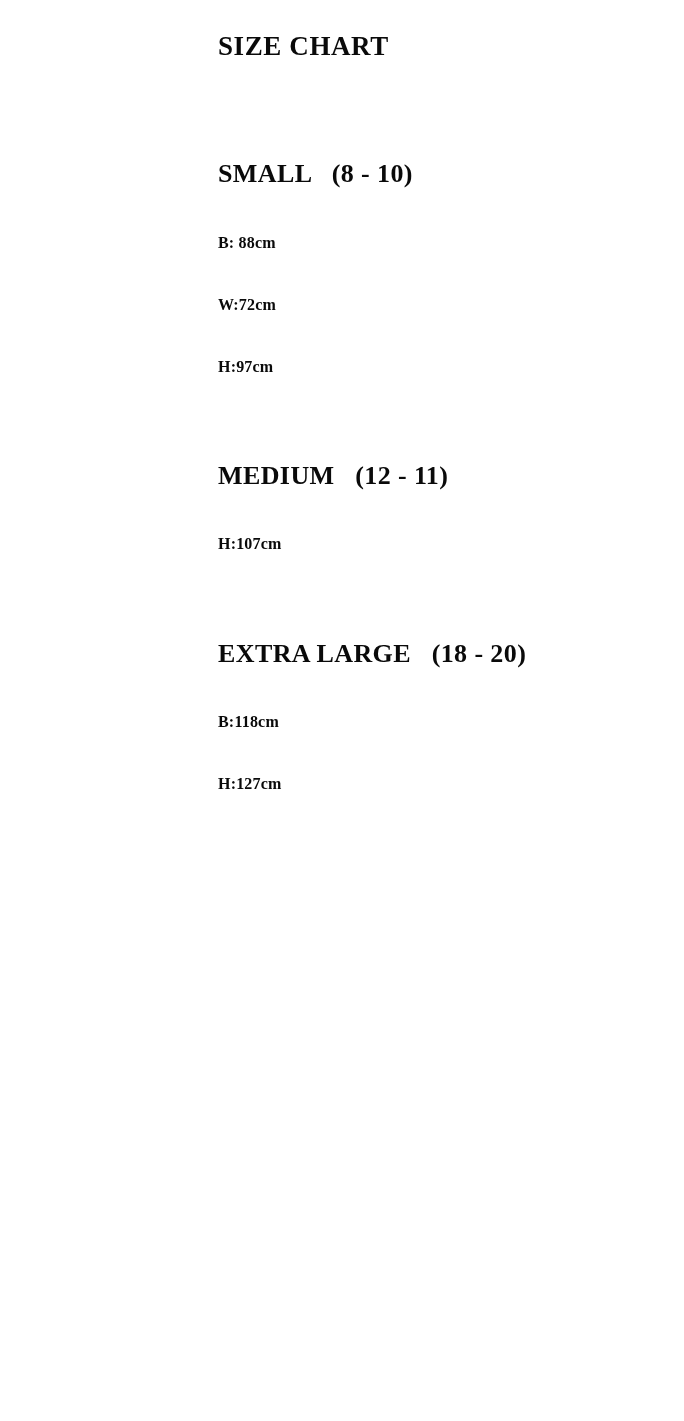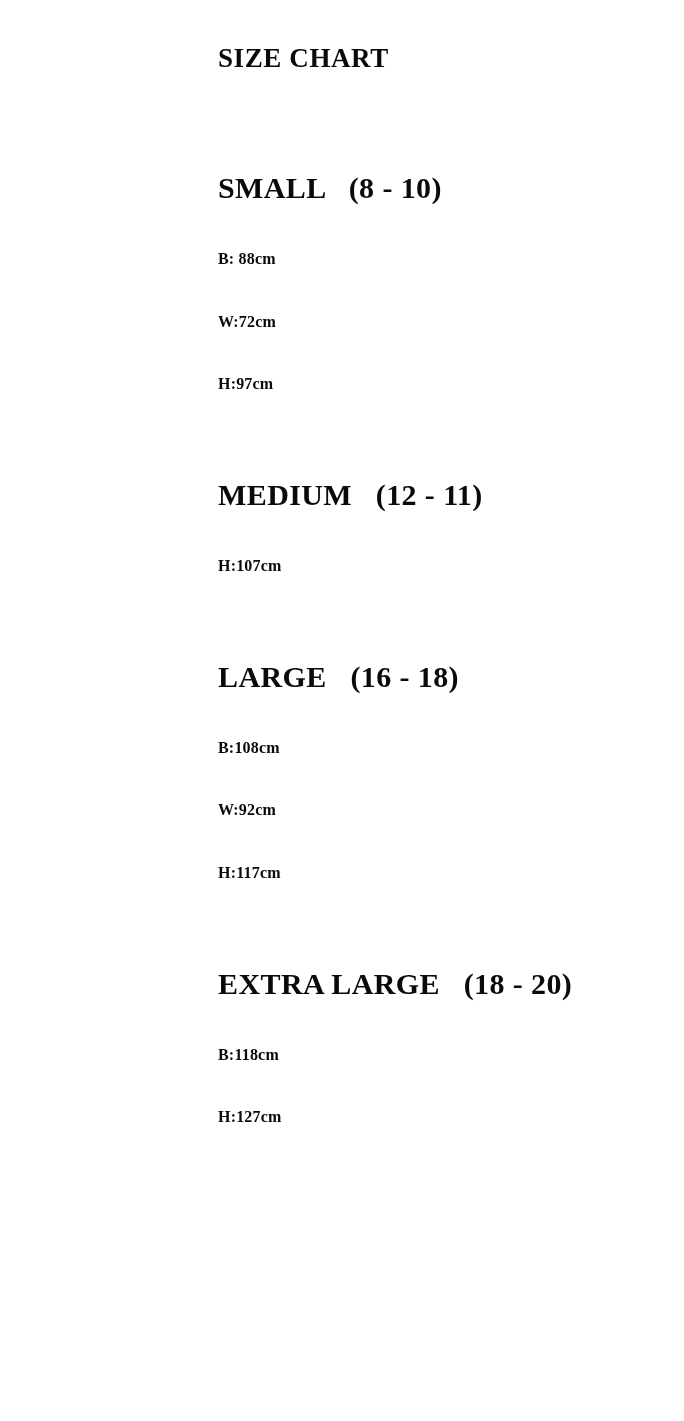--- a/index.html
+++ b/index.html
@@ -13,37 +13,37 @@
     font-family: "Liberation Serif", "DejaVu Serif", serif;
     color: #0a0a0a;
     overflow: hidden;
   }
   .page {
     position: relative;
     width: 684px;
     height: 1421px;
     box-sizing: border-box;
     padding-left: 218px;
-    padding-top: 42px;
+    padding-top: 30px;
   }
   .chart-title {
     font-size: 27px;
     font-weight: bold;
     letter-spacing: 0.6px;
     line-height: 1.2;
     margin: 0 0 0 0;
   }
   .size-block {
     margin-top: 84px;
   }
   .size-block:first-of-type {
     margin-top: 96px;
   }
   .size-heading {
-    font-size: 30px;
+    font-size: 26px;
     font-weight: bold;
     letter-spacing: 0.4px;
     line-height: 1.2;
     white-space: pre;
   }
   .measure {
     font-size: 16px;
     font-weight: bold;
     letter-spacing: 0.2px;
     line-height: 1.2;
@@ -63,26 +63,20 @@
     <div class="measure">B: 88cm</div>
     <div class="measure">W:72cm</div>
     <div class="measure">H:97cm</div>
   </div>
 
   <div class="size-block">
     <div class="size-heading">MEDIUM   (12 - 11)</div>
     <div class="measure">H:107cm</div>
   </div>
 
-  <div class="size-block">
-    <div class="size-heading">LARGE   (16 - 18)</div>
-    <div class="measure">B:108cm</div>
-    <div class="measure">W:92cm</div>
-    <div class="measure">H:117cm</div>
-  </div>
 
   <div class="size-block">
     <div class="size-heading">EXTRA LARGE   (18 - 20)</div>
     <div class="measure">B:118cm</div>
     <div class="measure">H:127cm</div>
   </div>
 
 </div>
 
 </body></html>

